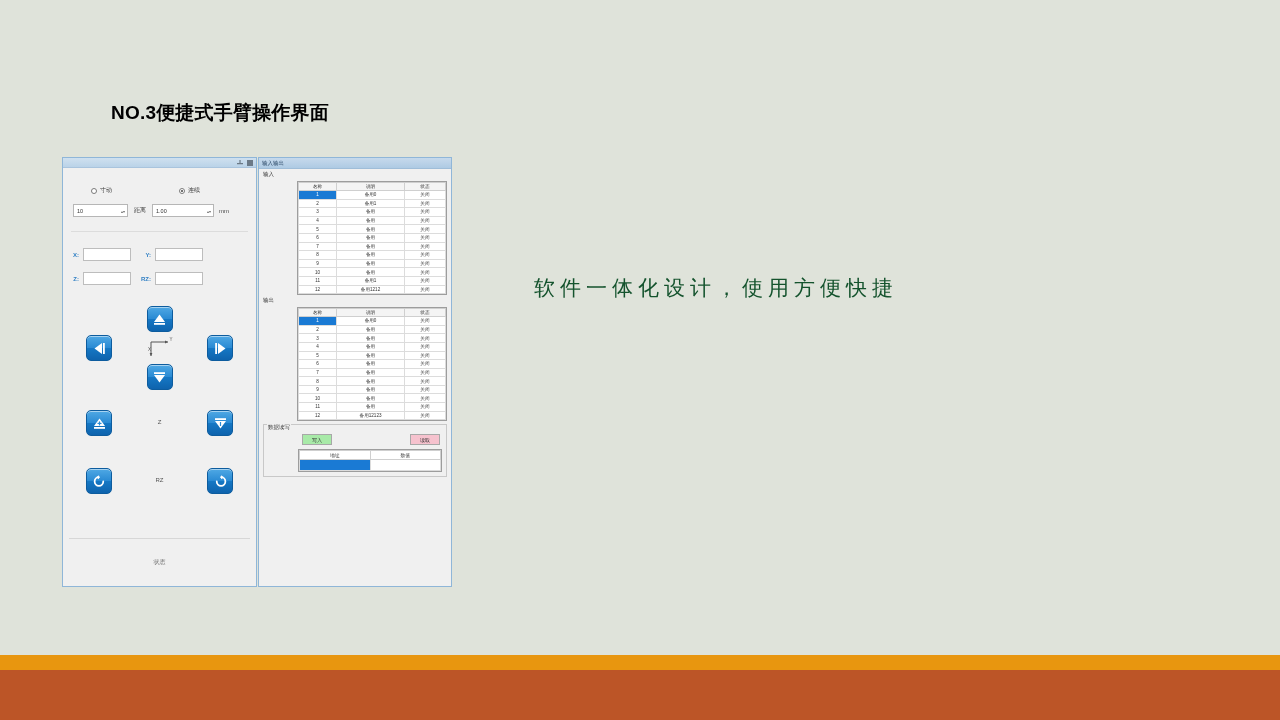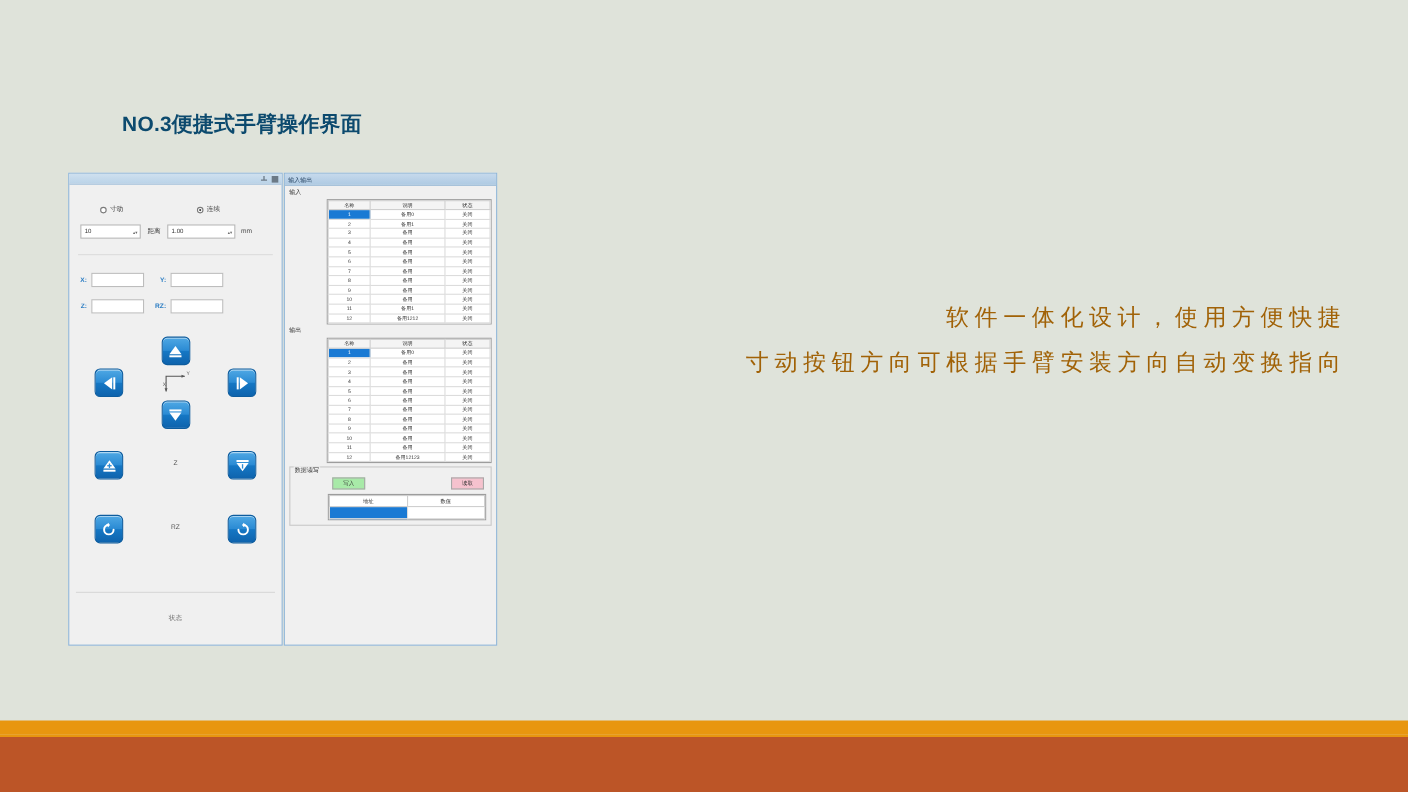--- a/index.html
+++ b/index.html
@@ -11,39 +11,38 @@
     overflow: hidden;
     position: relative;
   }
 
   
   #slide-title {
     position: absolute;
     left: 111px; top: 100px;
     font-size: 19px;
     font-weight: bold;
-    color: #0c4a6e;
+    color: #000000;
     letter-spacing: 0.2px;
     white-space: nowrap;
   }
 
   
   #body-text {
     position: absolute;
     left: 534px; top: 268px;
     width: 690px;
   }
   .body-line {
     font-family: "DejaVu Serif", serif;
     font-size: 21px;
-    color: #a16207;
+    color: #14532d;
     line-height: 41px;
     letter-spacing: 5px;
     white-space: nowrap;
-    text-align: right;
   }
 
   
   #app-screenshot {
     position: absolute;
     left: 62px; top: 157px;
     width: 390px; height: 430px;
   }
 
   
@@ -670,18 +669,17 @@
             </tr>
           </tbody>
         </table>
       </div>
     </div>
   </div>
 </div>
 
 <div id="body-text">
   <div class="body-line">软件一体化设计，使用方便快捷</div>
-  <div class="body-line">寸动按钮方向可根据手臂安装方向自动变换指向</div>
 </div>
 
 <div id="band-amber"></div>
 <div id="band-gap"></div>
 <div id="band-brick"></div>
 
 </body></html>

